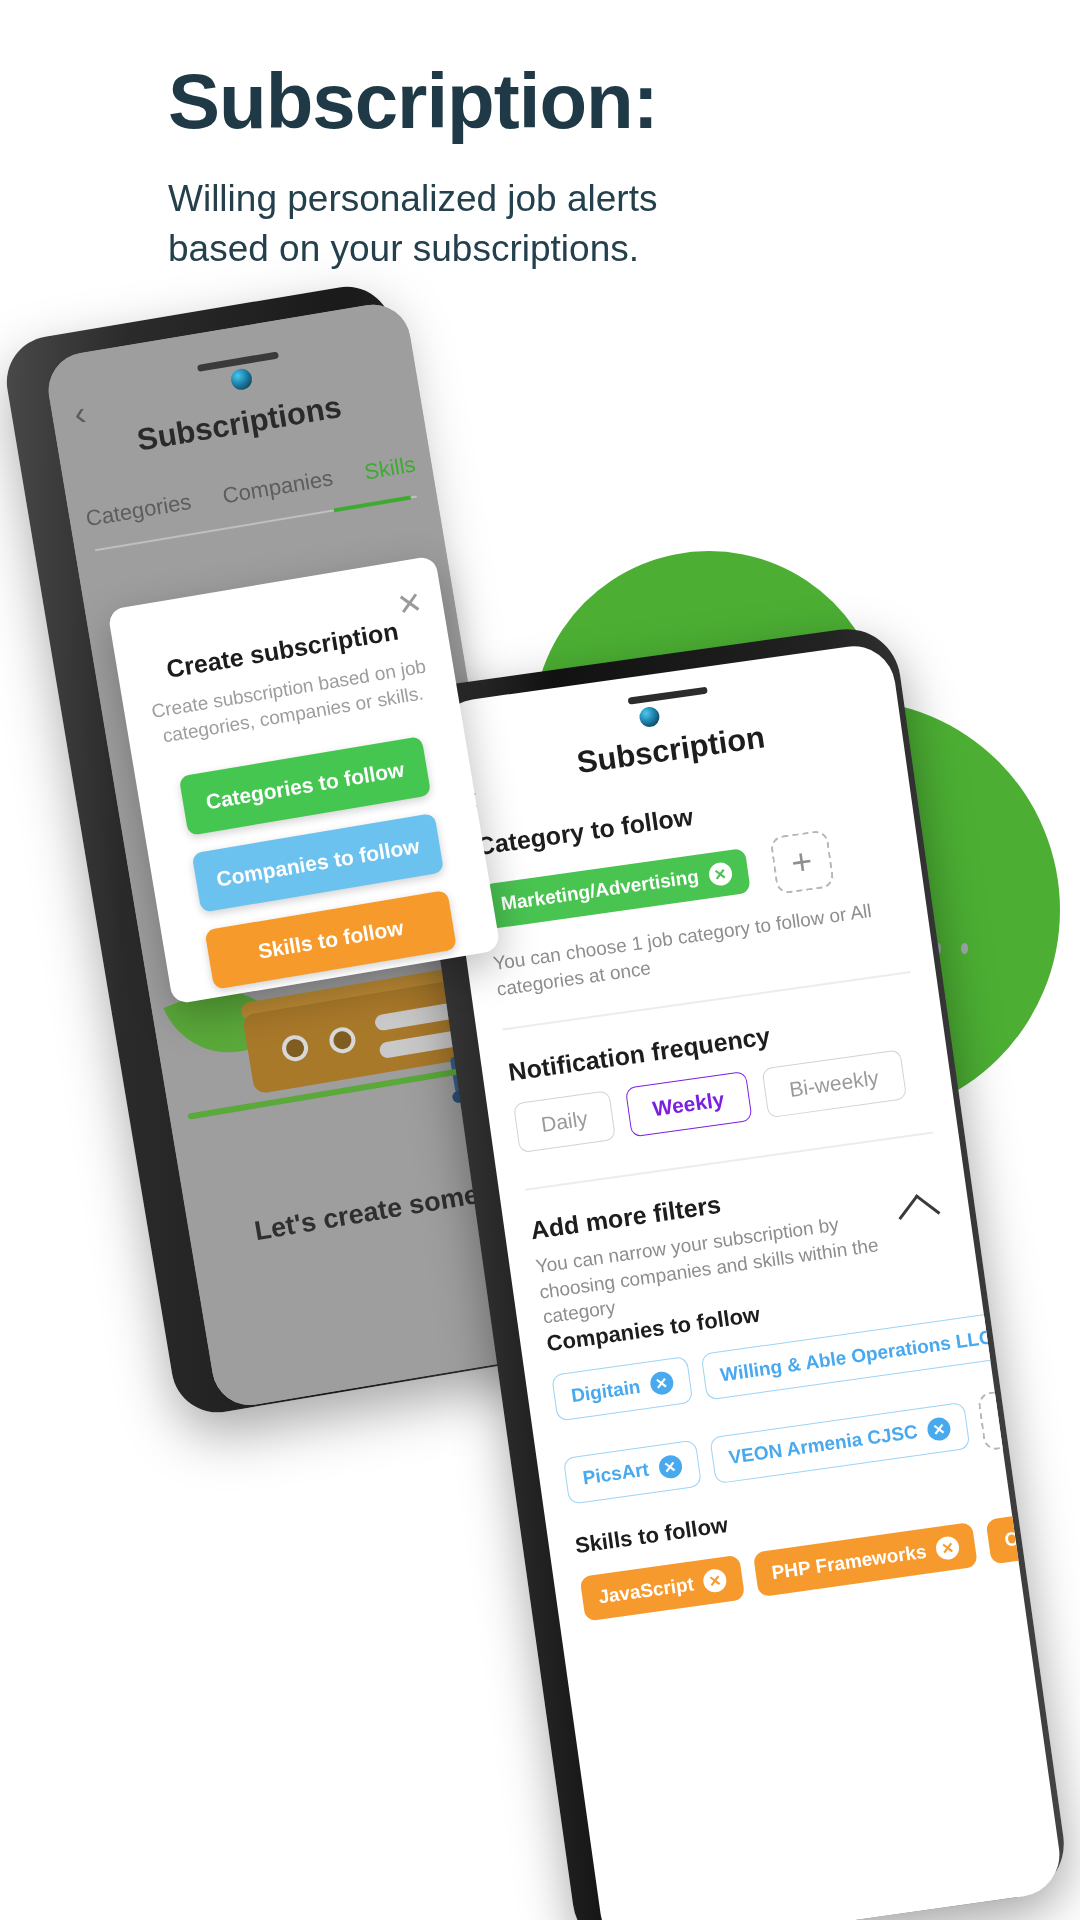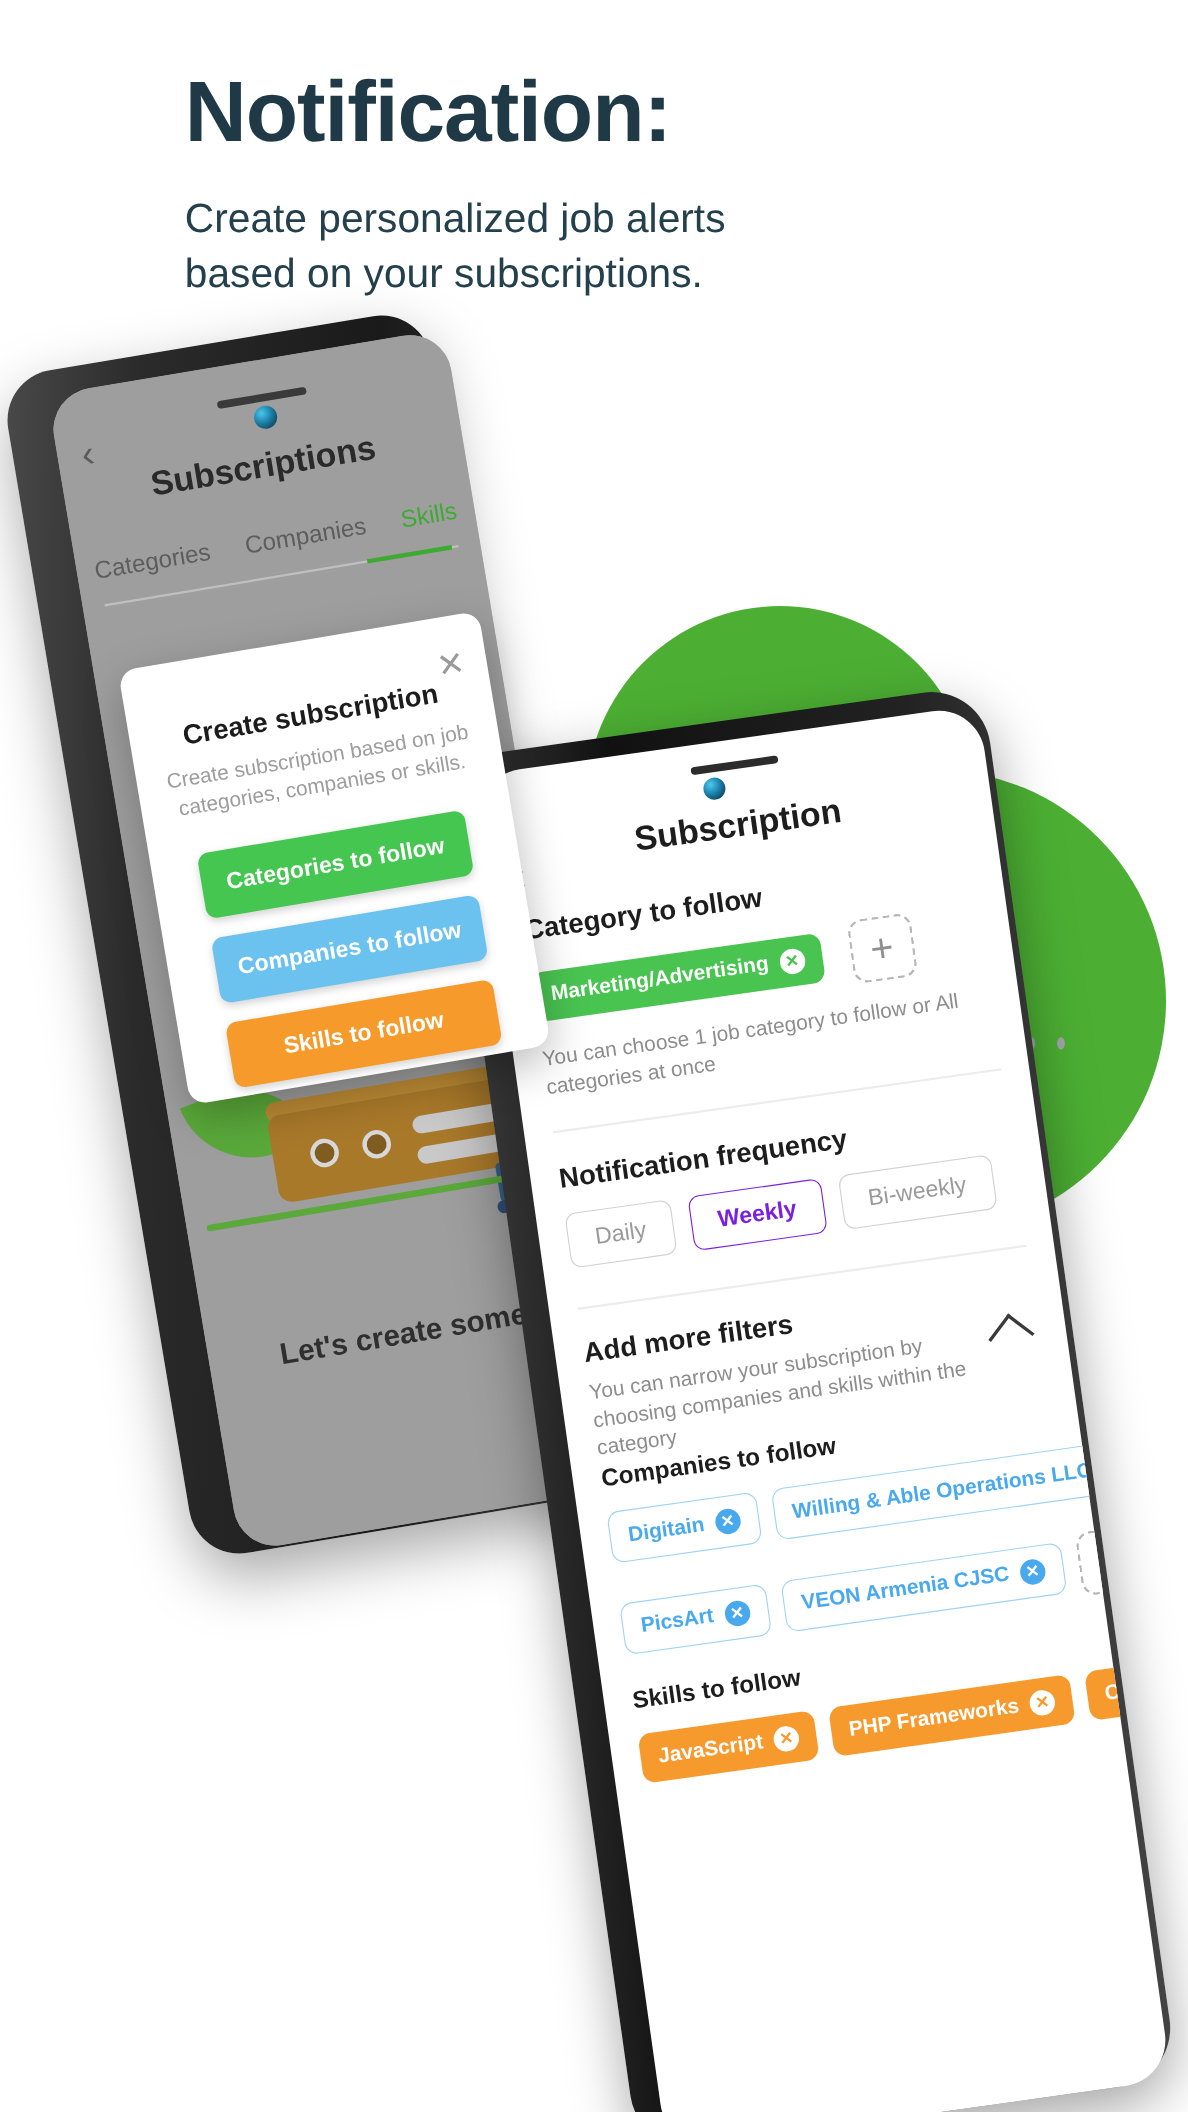--- a/index.html
+++ b/index.html
@@ -196,22 +196,22 @@
   .chev-up {
     position:absolute; width:30px; height:30px;
     border-left:3.4px solid #3a3a3a; border-top:3.4px solid #3a3a3a;
     transform:rotate(45deg);
   }
 </style>
 </head>
 <body>
 
 <div class="header">
-  <div class="page-title">Notification:</div>
-  <div class="page-sub">Create personalized job alerts based on your subscriptions.</div>
+  <div class="page-title">Subscription:</div>
+  <div class="page-sub">Willing personalized job alerts based on your subscriptions.</div>
 </div>
 
 <div class="green-blob"></div>
 <div class="green-blob2"></div>
 <div class="dots">
   <span></span>
     <span></span>
     <span></span>
     <span></span>
     <span></span>

